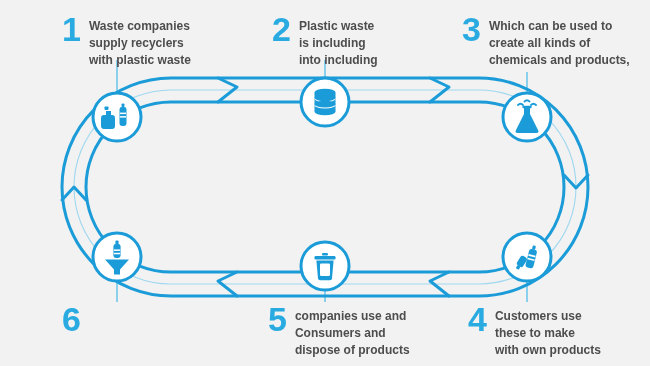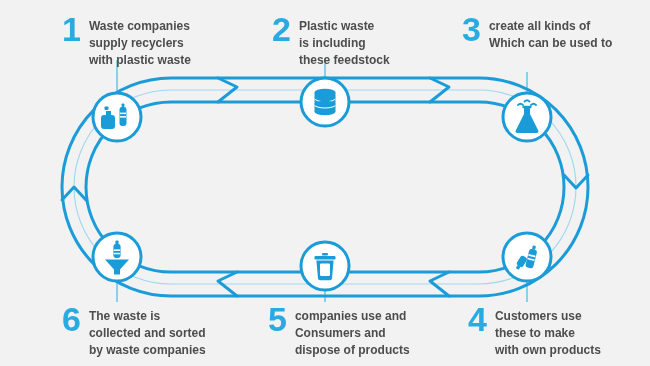--- a/index.html
+++ b/index.html
@@ -185,29 +185,30 @@
       <div>supply recyclers</div>
       <div>with plastic waste</div>
     </div>
   </div>
 
   <div class="step" id="step-2">
     <div class="step-num">2</div>
     <div class="step-text">
       <div>Plastic waste</div>
       <div>is including</div>
-      <div>these feedstock</div>
+      <div>into including</div>
     </div>
   </div>
 
   <div class="step" id="step-3">
     <div class="step-num">3</div>
     <div class="step-text">
+      <div>Which can be used to</div>
       <div>create all kinds of</div>
-      <div>Which can be used to</div>
+      <div>chemicals and products,</div>
     </div>
   </div>
 
   <div class="step" id="step-4">
     <div class="step-num">4</div>
     <div class="step-text">
       <div>Customers use</div>
       <div>these to make</div>
       <div>with own products</div>
     </div>
@@ -217,20 +218,15 @@
     <div class="step-num">5</div>
     <div class="step-text">
       <div>companies use and</div>
       <div>Consumers and</div>
       <div>dispose of products</div>
     </div>
   </div>
 
   <div class="step" id="step-6">
     <div class="step-num">6</div>
-    <div class="step-text">
-      <div>The waste is</div>
-      <div>collected and sorted</div>
-      <div>by waste companies</div>
-    </div>
   </div>
 
 </div>
 
 </body></html>

